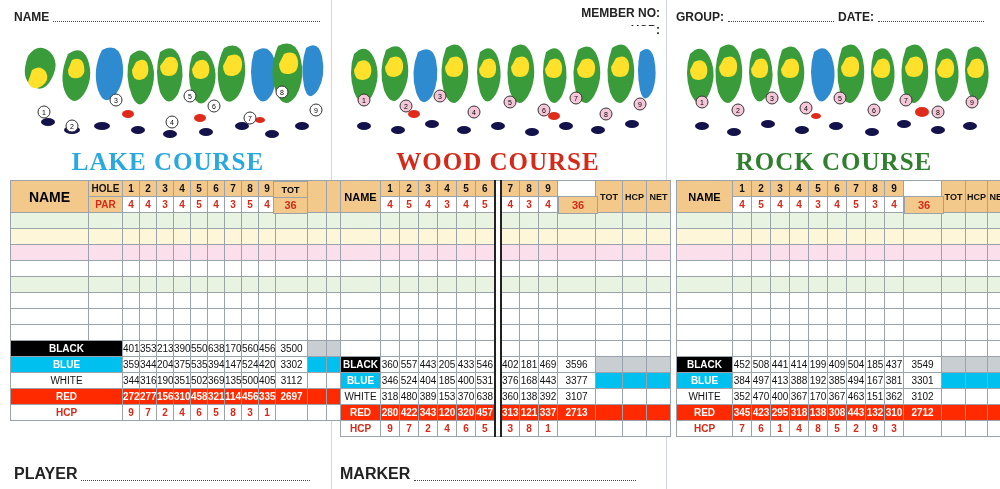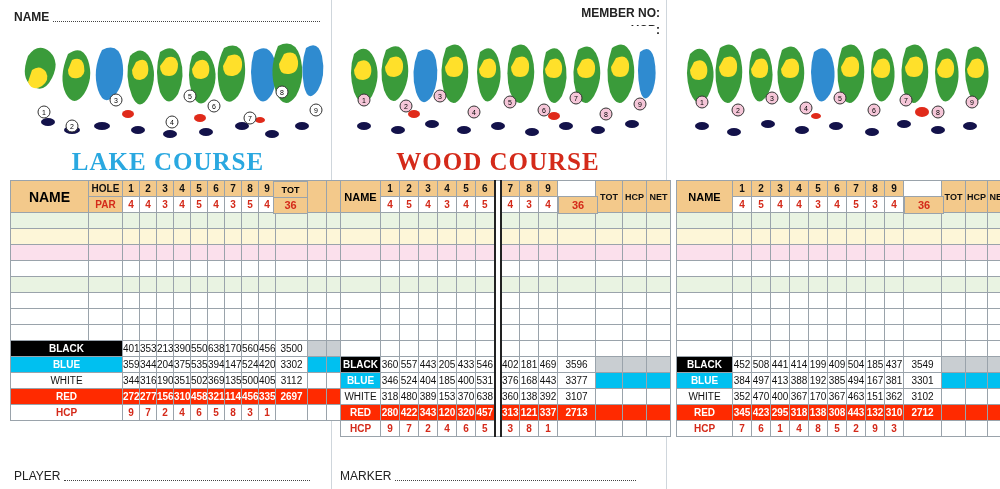--- a/index.html
+++ b/index.html
@@ -85,40 +85,46 @@
   .c-hcplbl{background:#ffffff;color:#d42a1a;font-weight:bold;}
   .c-val{background:#ffffff;color:#111;}
   .c-gray{background:#c9ced2;}
   .c-lblue{background:#00c0f0;}
   .c-lred{background:#ff2a00;}
 
   
   .ftr{
     position:absolute;bottom:6px;height:16px;
     font-family:"Liberation Sans", sans-serif;
-    font-size:12px;font-weight:normal;color:#222;
+    font-size:16px;font-weight:bold;color:#222;
     display:flex;align-items:flex-end;
   }
   .ftr .rule{border-bottom:1px dotted #444;flex:1;margin:0 4px 2px 4px;height:9px;}
   .ftr-a{left:14px;width:300px;}
   .ftr-b{left:340px;width:300px;}
 </style>
 </head>
 <body>
 
 <div class="card">
 
   <div class="hdr hdr-a">
     <span class="lbl">NAME</span>
     <span class="rule"></span>
   </div>
   <div class="hdr hdr-b">
     <span class="lbl">MEMBER NO:</span>
     <span class="rule"></span>
     <span class="lbl">HCP:</span>
+    <span class="rule"></span>
+  </div>
+  <div class="hdr hdr-c">
+    <span class="lbl">GROUP:</span>
+    <span class="rule"></span>
+    <span class="lbl">DATE:</span>
     <span class="rule"></span>
   </div>
 
   <div class="panel-sep" style="left:331px"></div>
   <div class="panel-sep" style="left:666px"></div>
 
   <div class="map" style="left:10px;width:316px">
     <svg width="316" height="120" viewBox="0 0 316 120" xmlns="http://www.w3.org/2000/svg">
       <g>
         <path d="M18 30 q10 -14 22 -4 q10 10 2 26 q-8 16 -20 8 q-12 -8 -4 -30z" fill="#3a9b3a"></path>
@@ -282,20 +288,21 @@
             <text x="262" y="89">8</text>
           <circle cx="296" cy="76" r="6" fill="#f5c6d8" stroke="#333"></circle>
             <text x="296" y="79">9</text>
         </g>
       </g>
     </svg>
   </div>
 
   <div class="course-title" style="left:10px;width:316px;color:#2aa8e0">LAKE COURSE</div>
   <div class="course-title" style="left:340px;width:316px;color:#d42a1a">WOOD   COURSE</div>
+  <div class="course-title" style="left:676px;width:316px;color:#2f7f2f">ROCK COURSE</div>
 
   <table class="sc" id="tbl-lake" style="left:10px;top:180px;width:316px">
     <colgroup>
       <col style="width:78px">
         <col style="width:34px">
       <col style="width:17px">
         <col style="width:17px">
         <col style="width:17px">
         <col style="width:17px">
         <col style="width:17px">

